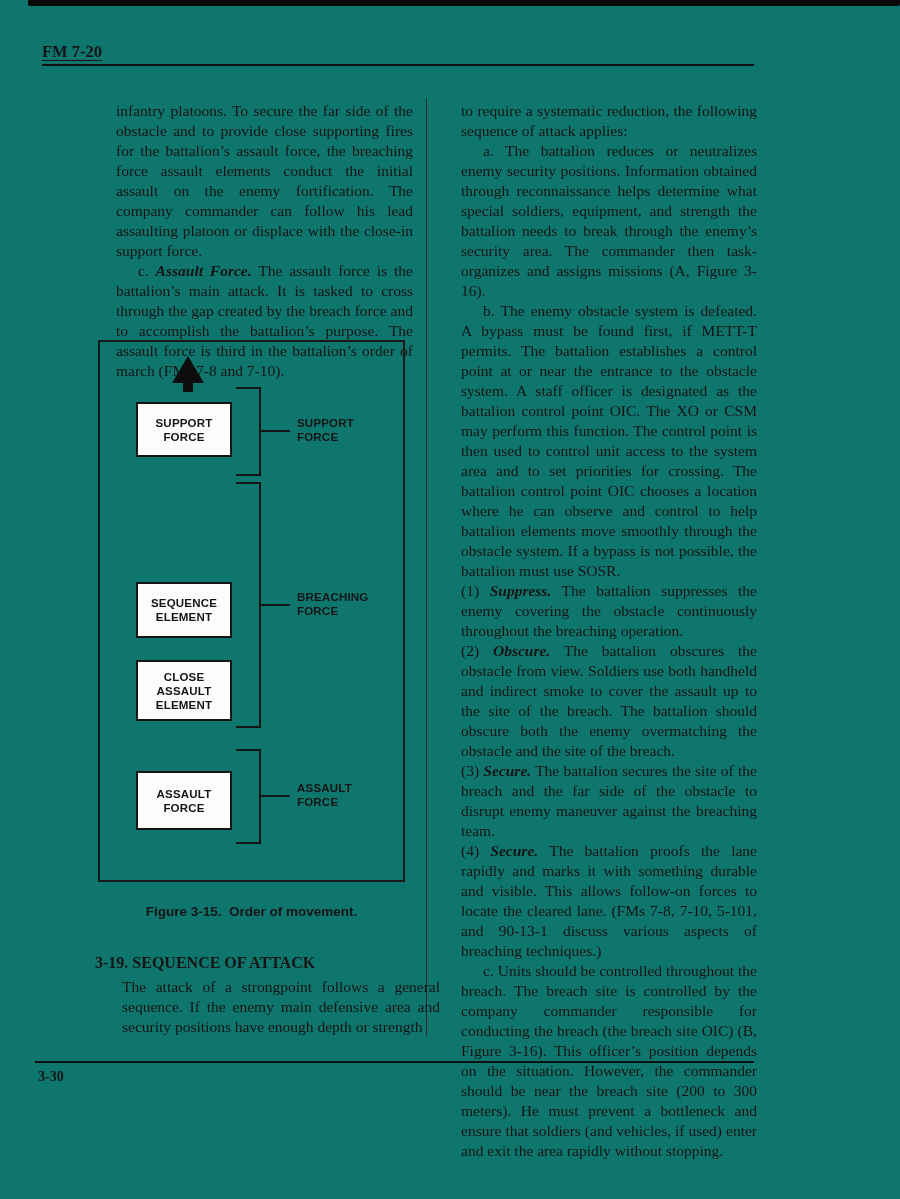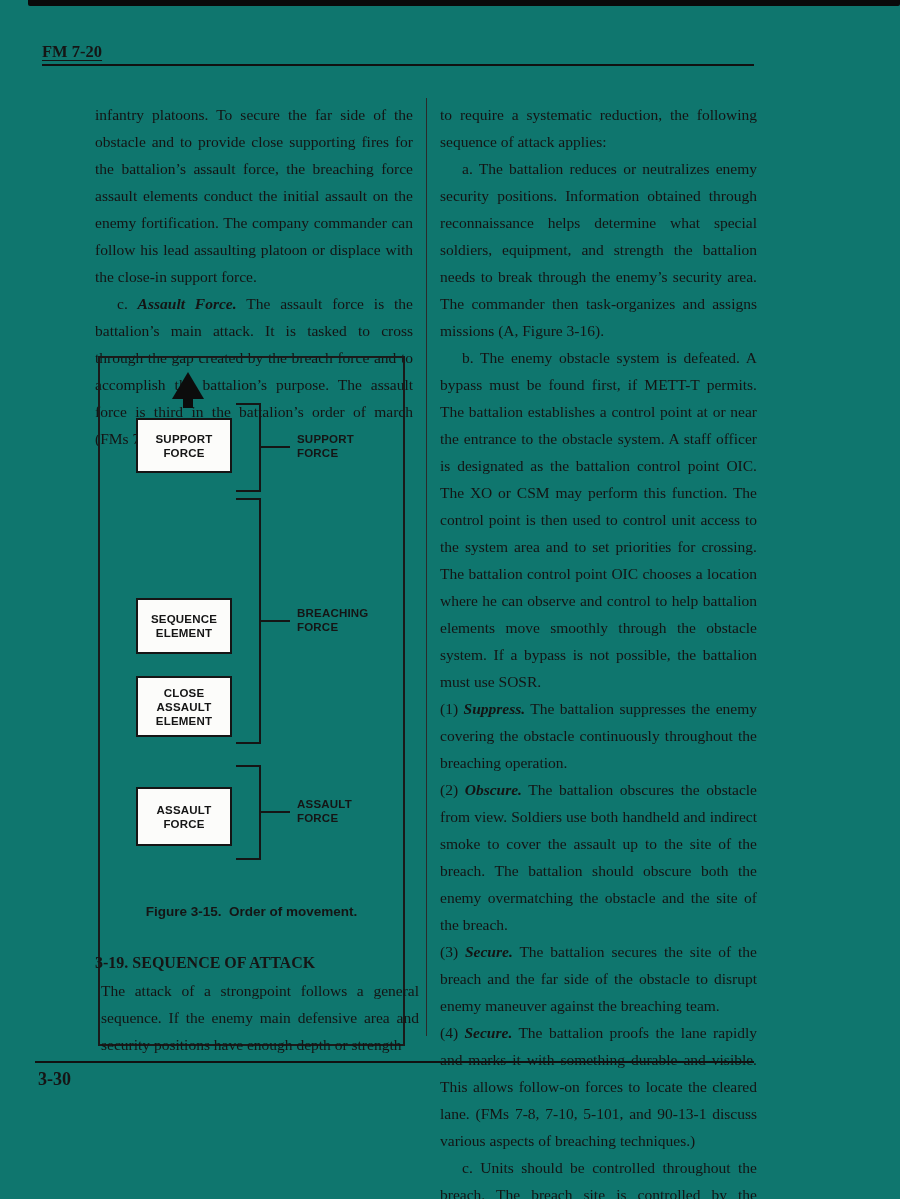--- a/index.html
+++ b/index.html
@@ -19,32 +19,33 @@
   .doc-id {
     position: absolute; left: 42px; top: 42px;
     font-weight: bold; font-size: 16.5px;
     text-decoration: underline;
     text-underline-offset: 3px;
   }
   .header-rule { position: absolute; left: 42px; top: 64px; width: 712px; height: 2px; background: #111; }
   .divider { position: absolute; left: 426px; top: 98px; width: 1px; height: 938px; background: #2a2a2a; }
 
   .body {
-    font-size: 15.5px; line-height: 27px;
+    font-size: 15.5px; line-height: 20px;
     text-align: justify;
     color: #141414;
+    margin-left: 21px;
   }
   .indent { text-indent: 22px; }
   .bi { font-weight: bold; font-style: italic; }
 
   .leftcol  { position: absolute; left: 95px;  top: 101px; width: 318px; }
   .rightcol { position: absolute; left: 440px; top: 101px; width: 317px; }
 
   .figure {
-    position: absolute; left: 98px; top: 356px; width: 307px; height: 690px;
+    position: absolute; left: 98px; top: 340px; width: 307px; height: 542px;
     border: 2px solid #1a1a1a;
     font-family: "Liberation Sans", sans-serif;
   }
   .arrow {
     position: absolute; left: 72px; top: 14px;
     width: 0; height: 0;
     border-left: 16px solid transparent;
     border-right: 16px solid transparent;
     border-bottom: 27px solid #0c0c0c;
   }
@@ -91,21 +92,21 @@
     font-weight: bold; font-size: 13.5px;
   }
   .heading {
     position: absolute; left: 95px; top: 954px;
     font-size: 16px; font-weight: bold;
     font-family: "Liberation Serif", serif;
   }
   .p3pos { position: absolute; left: 101px; top: 977px; width: 318px; }
 
   .footer-rule { position: absolute; left: 35px; top: 1061px; width: 719px; height: 2px; background: #111; }
-  .page-num { position: absolute; left: 38px; top: 1069px; font-weight: bold; font-size: 18px; }
+  .page-num { position: absolute; left: 38px; top: 1069px; font-weight: bold; font-size: 14px; }
 </style>
 </head>
 <body>
 
 <div class="page">
 
   <div class="scan-top"></div>
 
   <span class="doc-id">FM 7-20</span>
   <div class="header-rule"></div>

